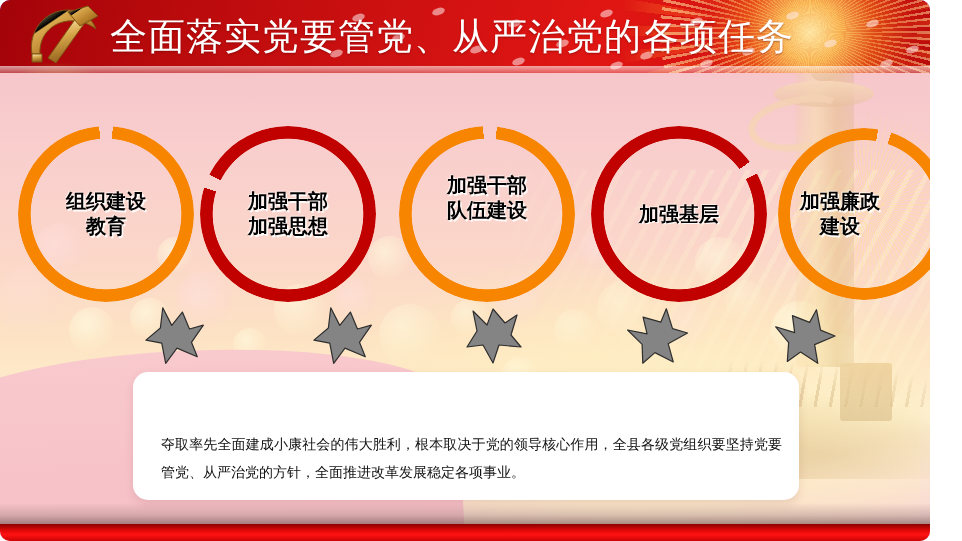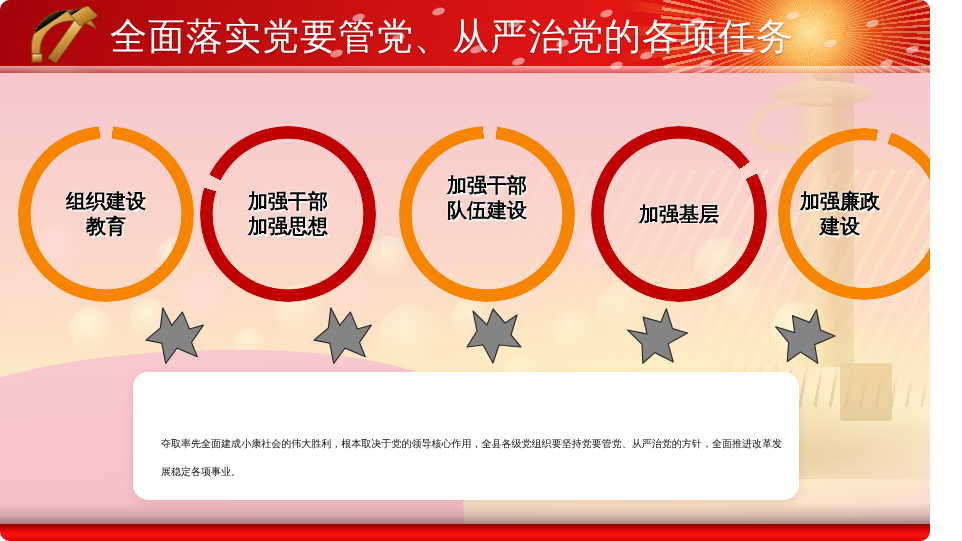--- a/index.html
+++ b/index.html
@@ -163,21 +163,21 @@
   .arrow svg{display:block;overflow:visible;}
 
   
   .card{
     position:absolute;left:133px;top:372px;width:666px;height:128px;
     background:#ffffff;border-radius:15px;
     box-shadow:0 4px 10px rgba(150,90,90,.18);
   }
   .card-text{
     position:absolute;left:28px;right:17px;top:58px;
-    font-size:10px;line-height:28px;color:#111;
+    font-size:14px;line-height:28px;color:#111;
     font-family:"DejaVu Sans","Liberation Sans",sans-serif;
     text-align:justify;
   }
 
   
   .foot-shadow{
     position:absolute;left:0;top:503px;width:962px;height:22px;
     background:linear-gradient(to bottom, rgba(245,200,200,.0), rgba(150,120,120,.35) 55%, rgba(90,60,60,.55));
   }
   .footer{

